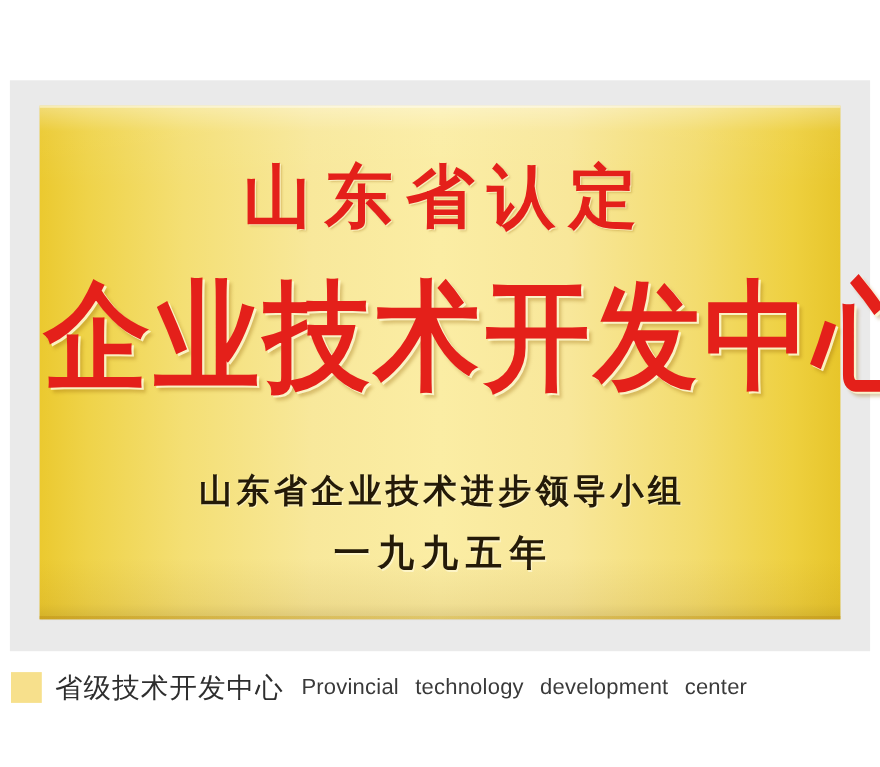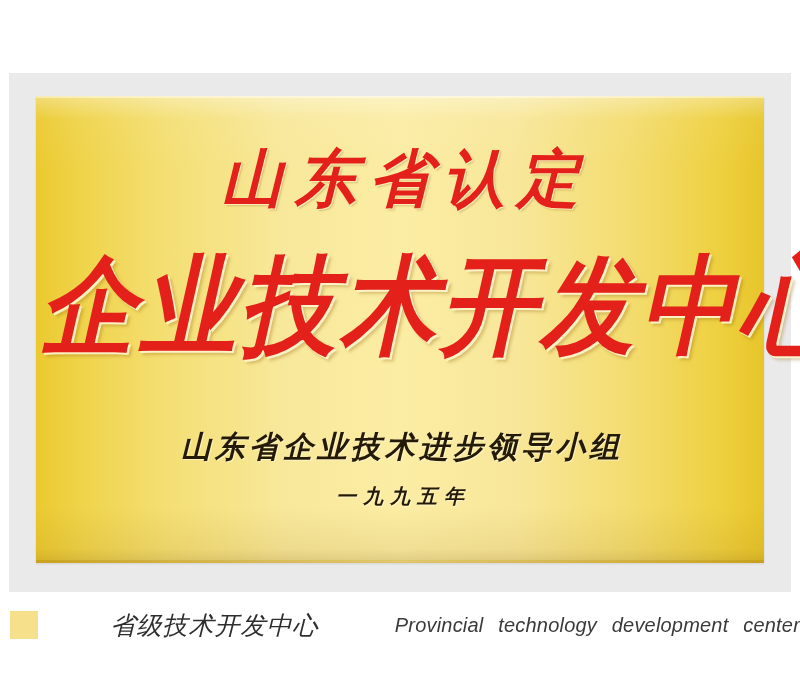--- a/index.html
+++ b/index.html
@@ -16,21 +16,20 @@
   }
 
   
   #stage {
     position: absolute;
     left: 0;
     top: 0;
     width: 800px;
     height: 697px;
     background: #ffffff;
-    font-style: italic;
   }
 
   
   #backing-panel {
     position: absolute;
     left: 9px;
     top: 73px;
     width: 782px;
     height: 519px;
     background: #eaeaea;
@@ -166,39 +165,38 @@
     letter-spacing: 4px;
     text-indent: 4px;
     text-shadow: 1px 1px 0 rgba(255,250,215,0.7);
   }
 
   #line-year {
     position: absolute;
     top: 390px;
     left: 0; right: 0;
     text-align: center;
-    font-size: 20px;
+    font-size: 33px;
     line-height: 1;
     font-weight: 600;
     color: #241a08;
     letter-spacing: 7px;
     text-indent: 7px;
     text-shadow: 1px 1px 0 rgba(255,250,215,0.7);
   }
 
   
   #caption-row {
     position: absolute;
     left: 0;
     top: 600px;
     width: 800px;
     height: 50px;
     display: flex;
     align-items: center;
-    justify-content: space-between;
   }
   #caption-swatch {
     width: 28px;
     height: 28px;
     background: #f7e08c;
     margin-left: 10px;
     flex: 0 0 auto;
   }
   #caption-cn {
     margin-left: 12px;

